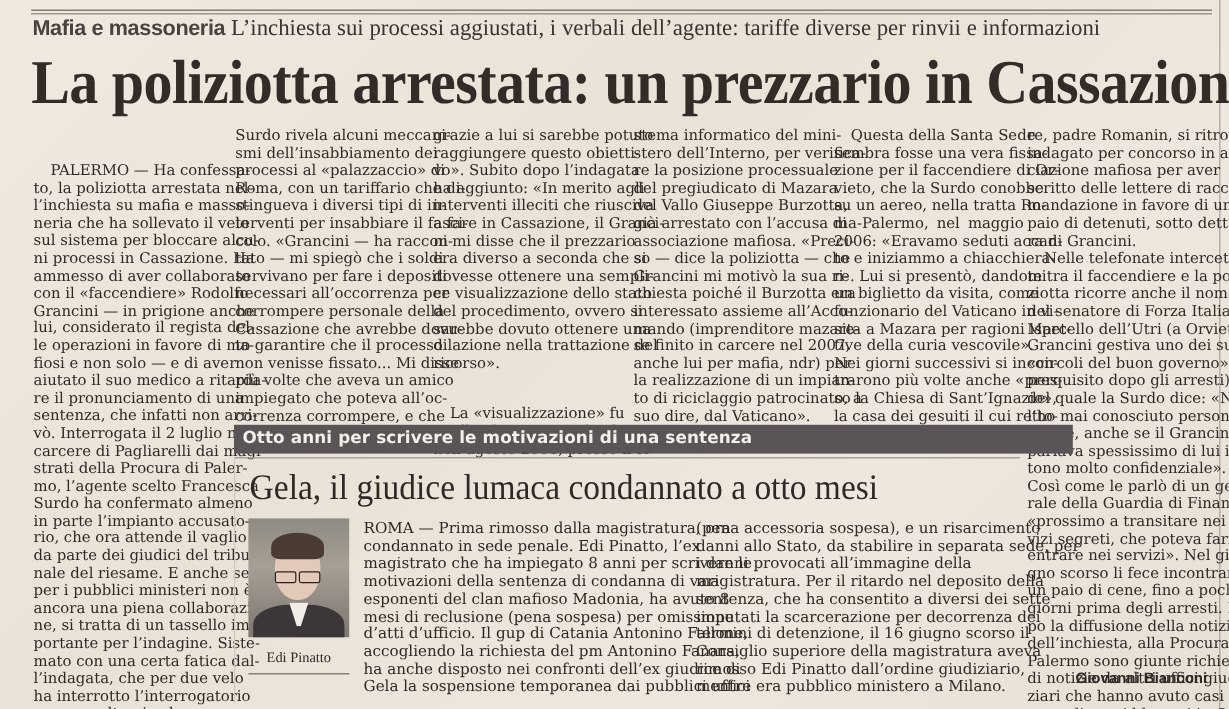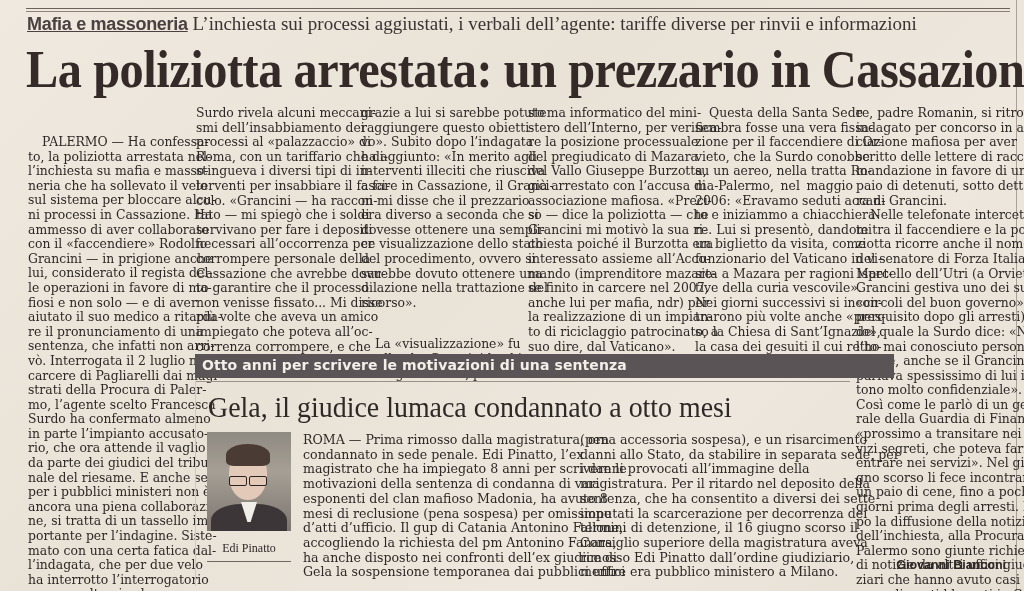--- a/index.html
+++ b/index.html
@@ -21,21 +21,21 @@
   .top-rule2 {
     position: absolute; left: 26px; right: 14px; top: 11px; height: 0;
     border-top: 1px solid #8b827a;
   }
   .kicker {
     position: absolute; left: 27px; top: 13px; white-space: nowrap;
     font-family: "Liberation Serif", serif; font-size: 19px; color: #3a3331;
   }
   .kicker .tag {
     font-family: "Liberation Sans", sans-serif; font-weight: bold; color: #4a4140;
-    font-size: 18px; letter-spacing: -0.3px; text-decoration: underline;
+    font-size: 18px; letter-spacing: -0.3px;
   }
   .headline {
     position: absolute; left: 26px; top: 40px; white-space: nowrap;
     font-family: "Liberation Serif", serif; font-weight: bold;
     font-size: 52px; letter-spacing: -0.5px; color: #342b28;
     transform: scaleX(0.93); transform-origin: left top;
   }
   .col {
     position: absolute; font-size: 12.4px; line-height: 14.6px; color: #2e2826;
     text-align: justify; hyphens: manual;

